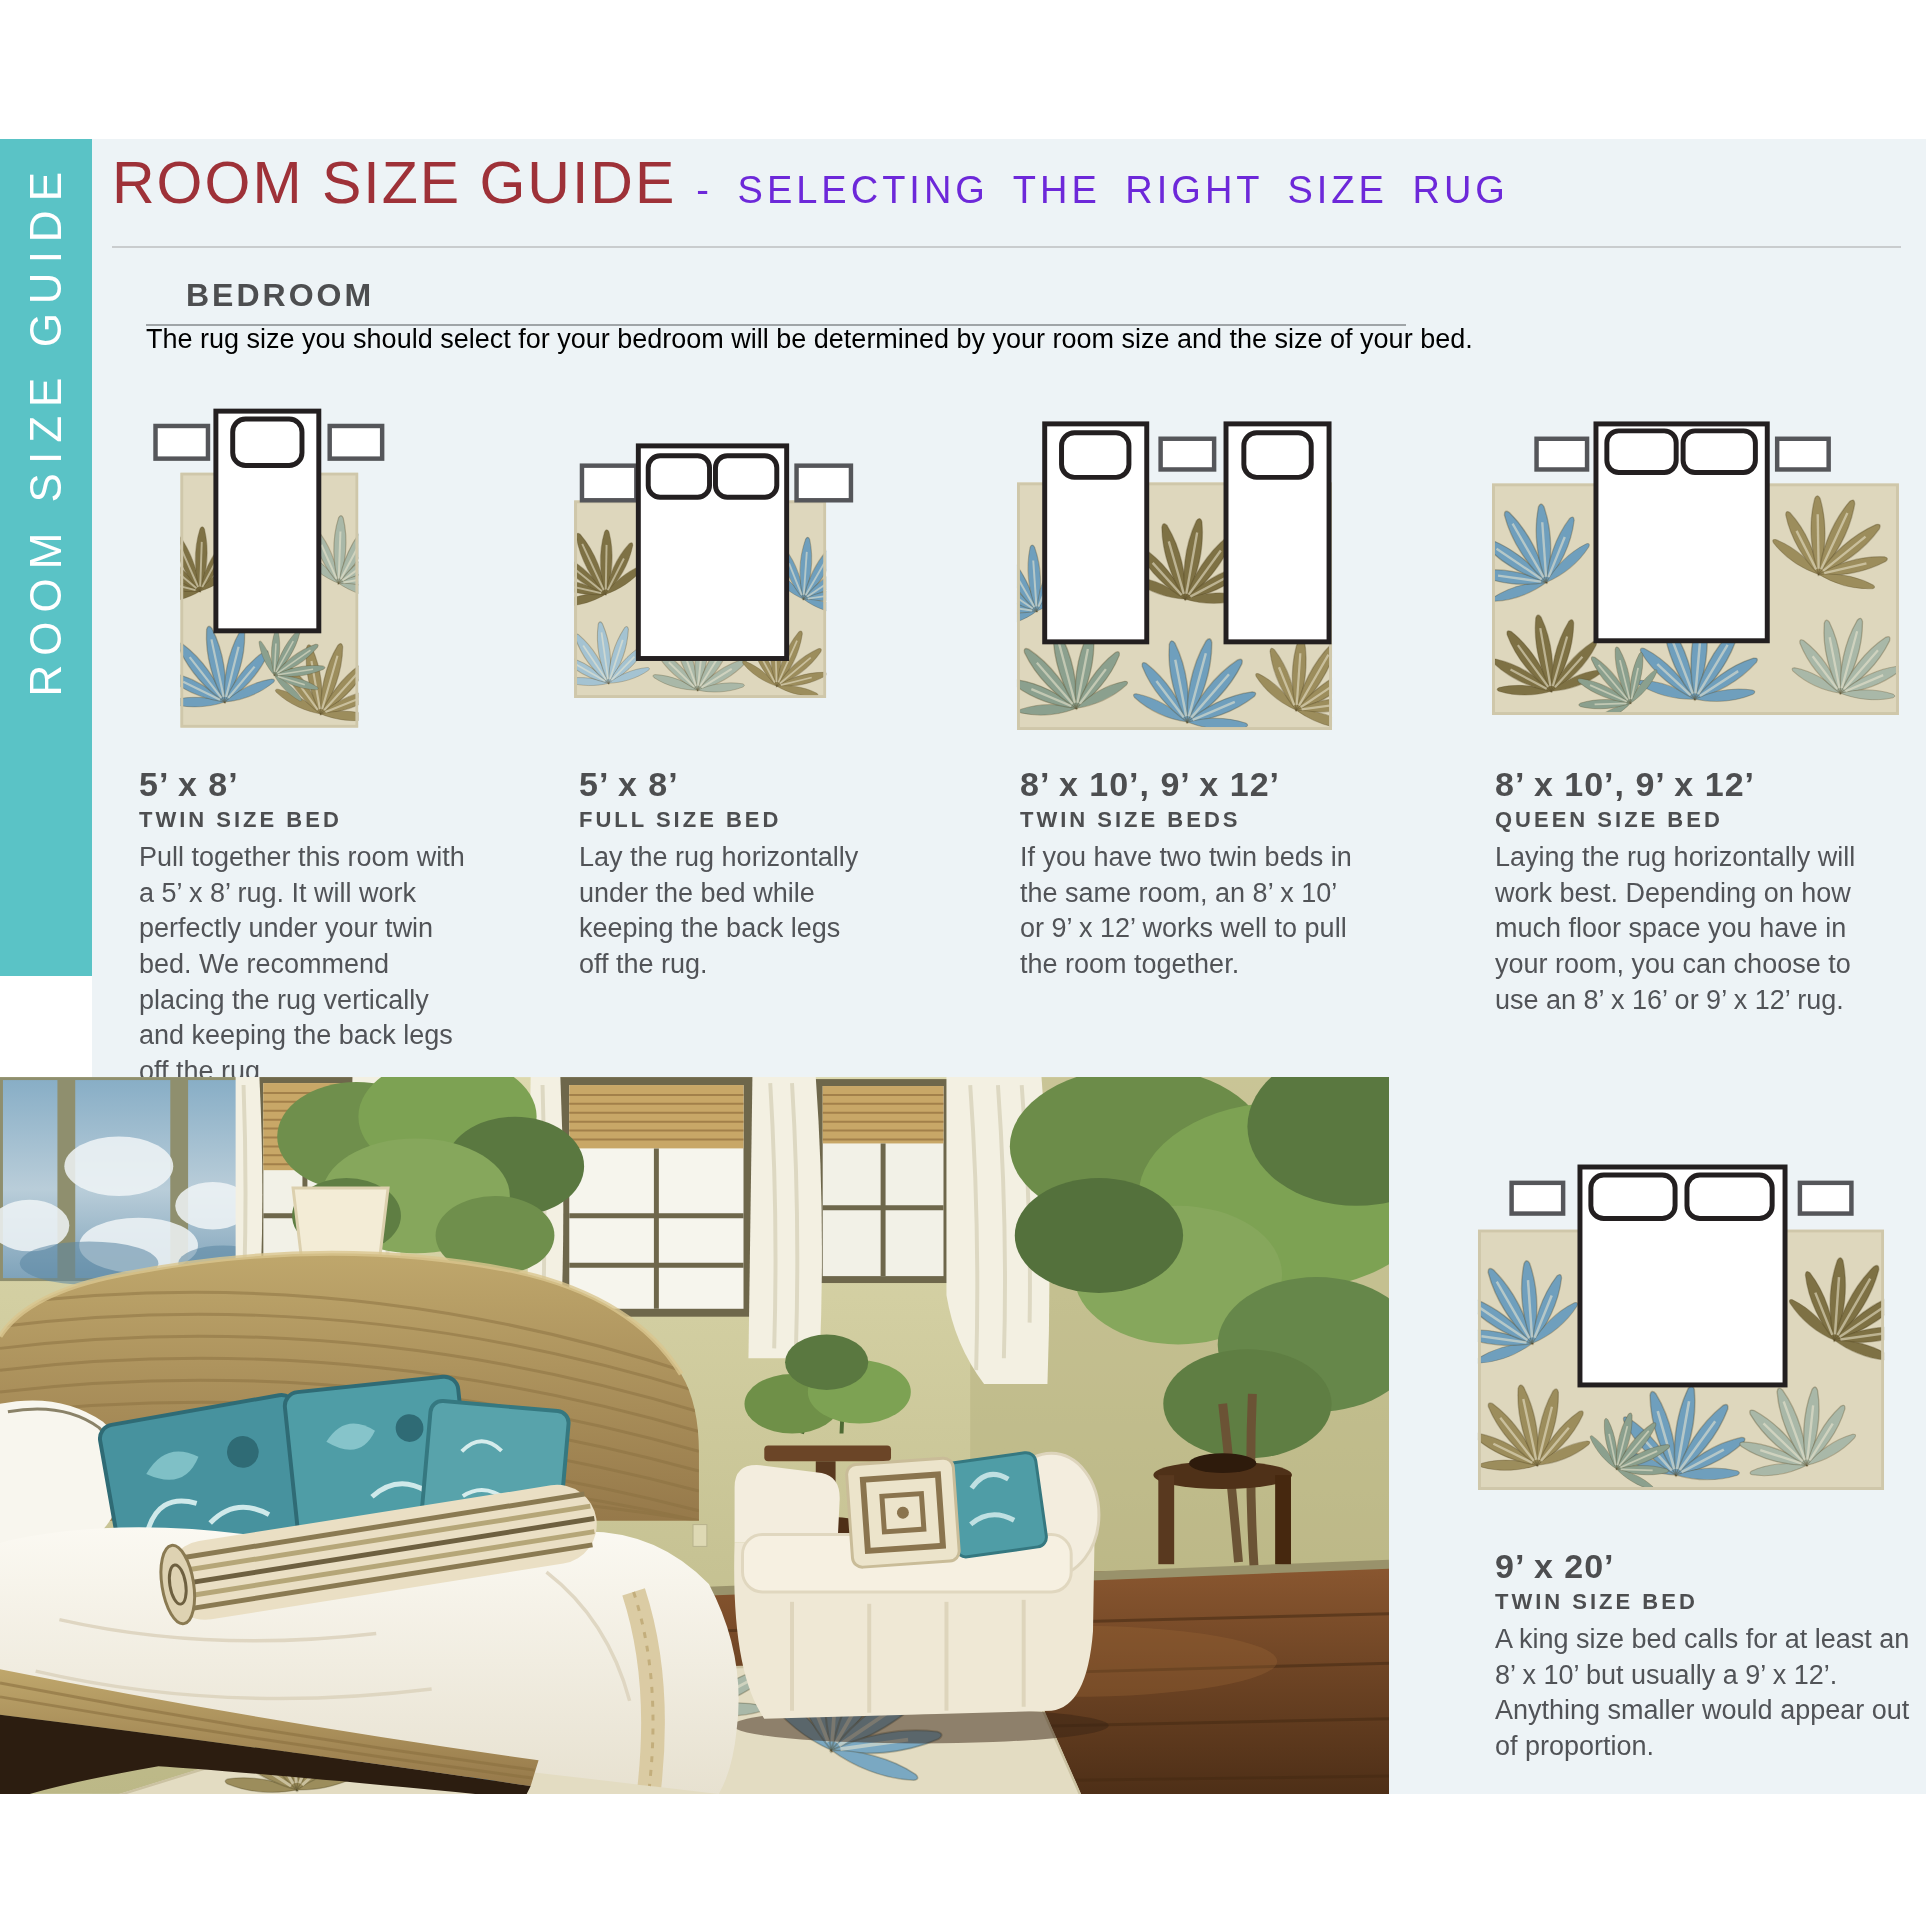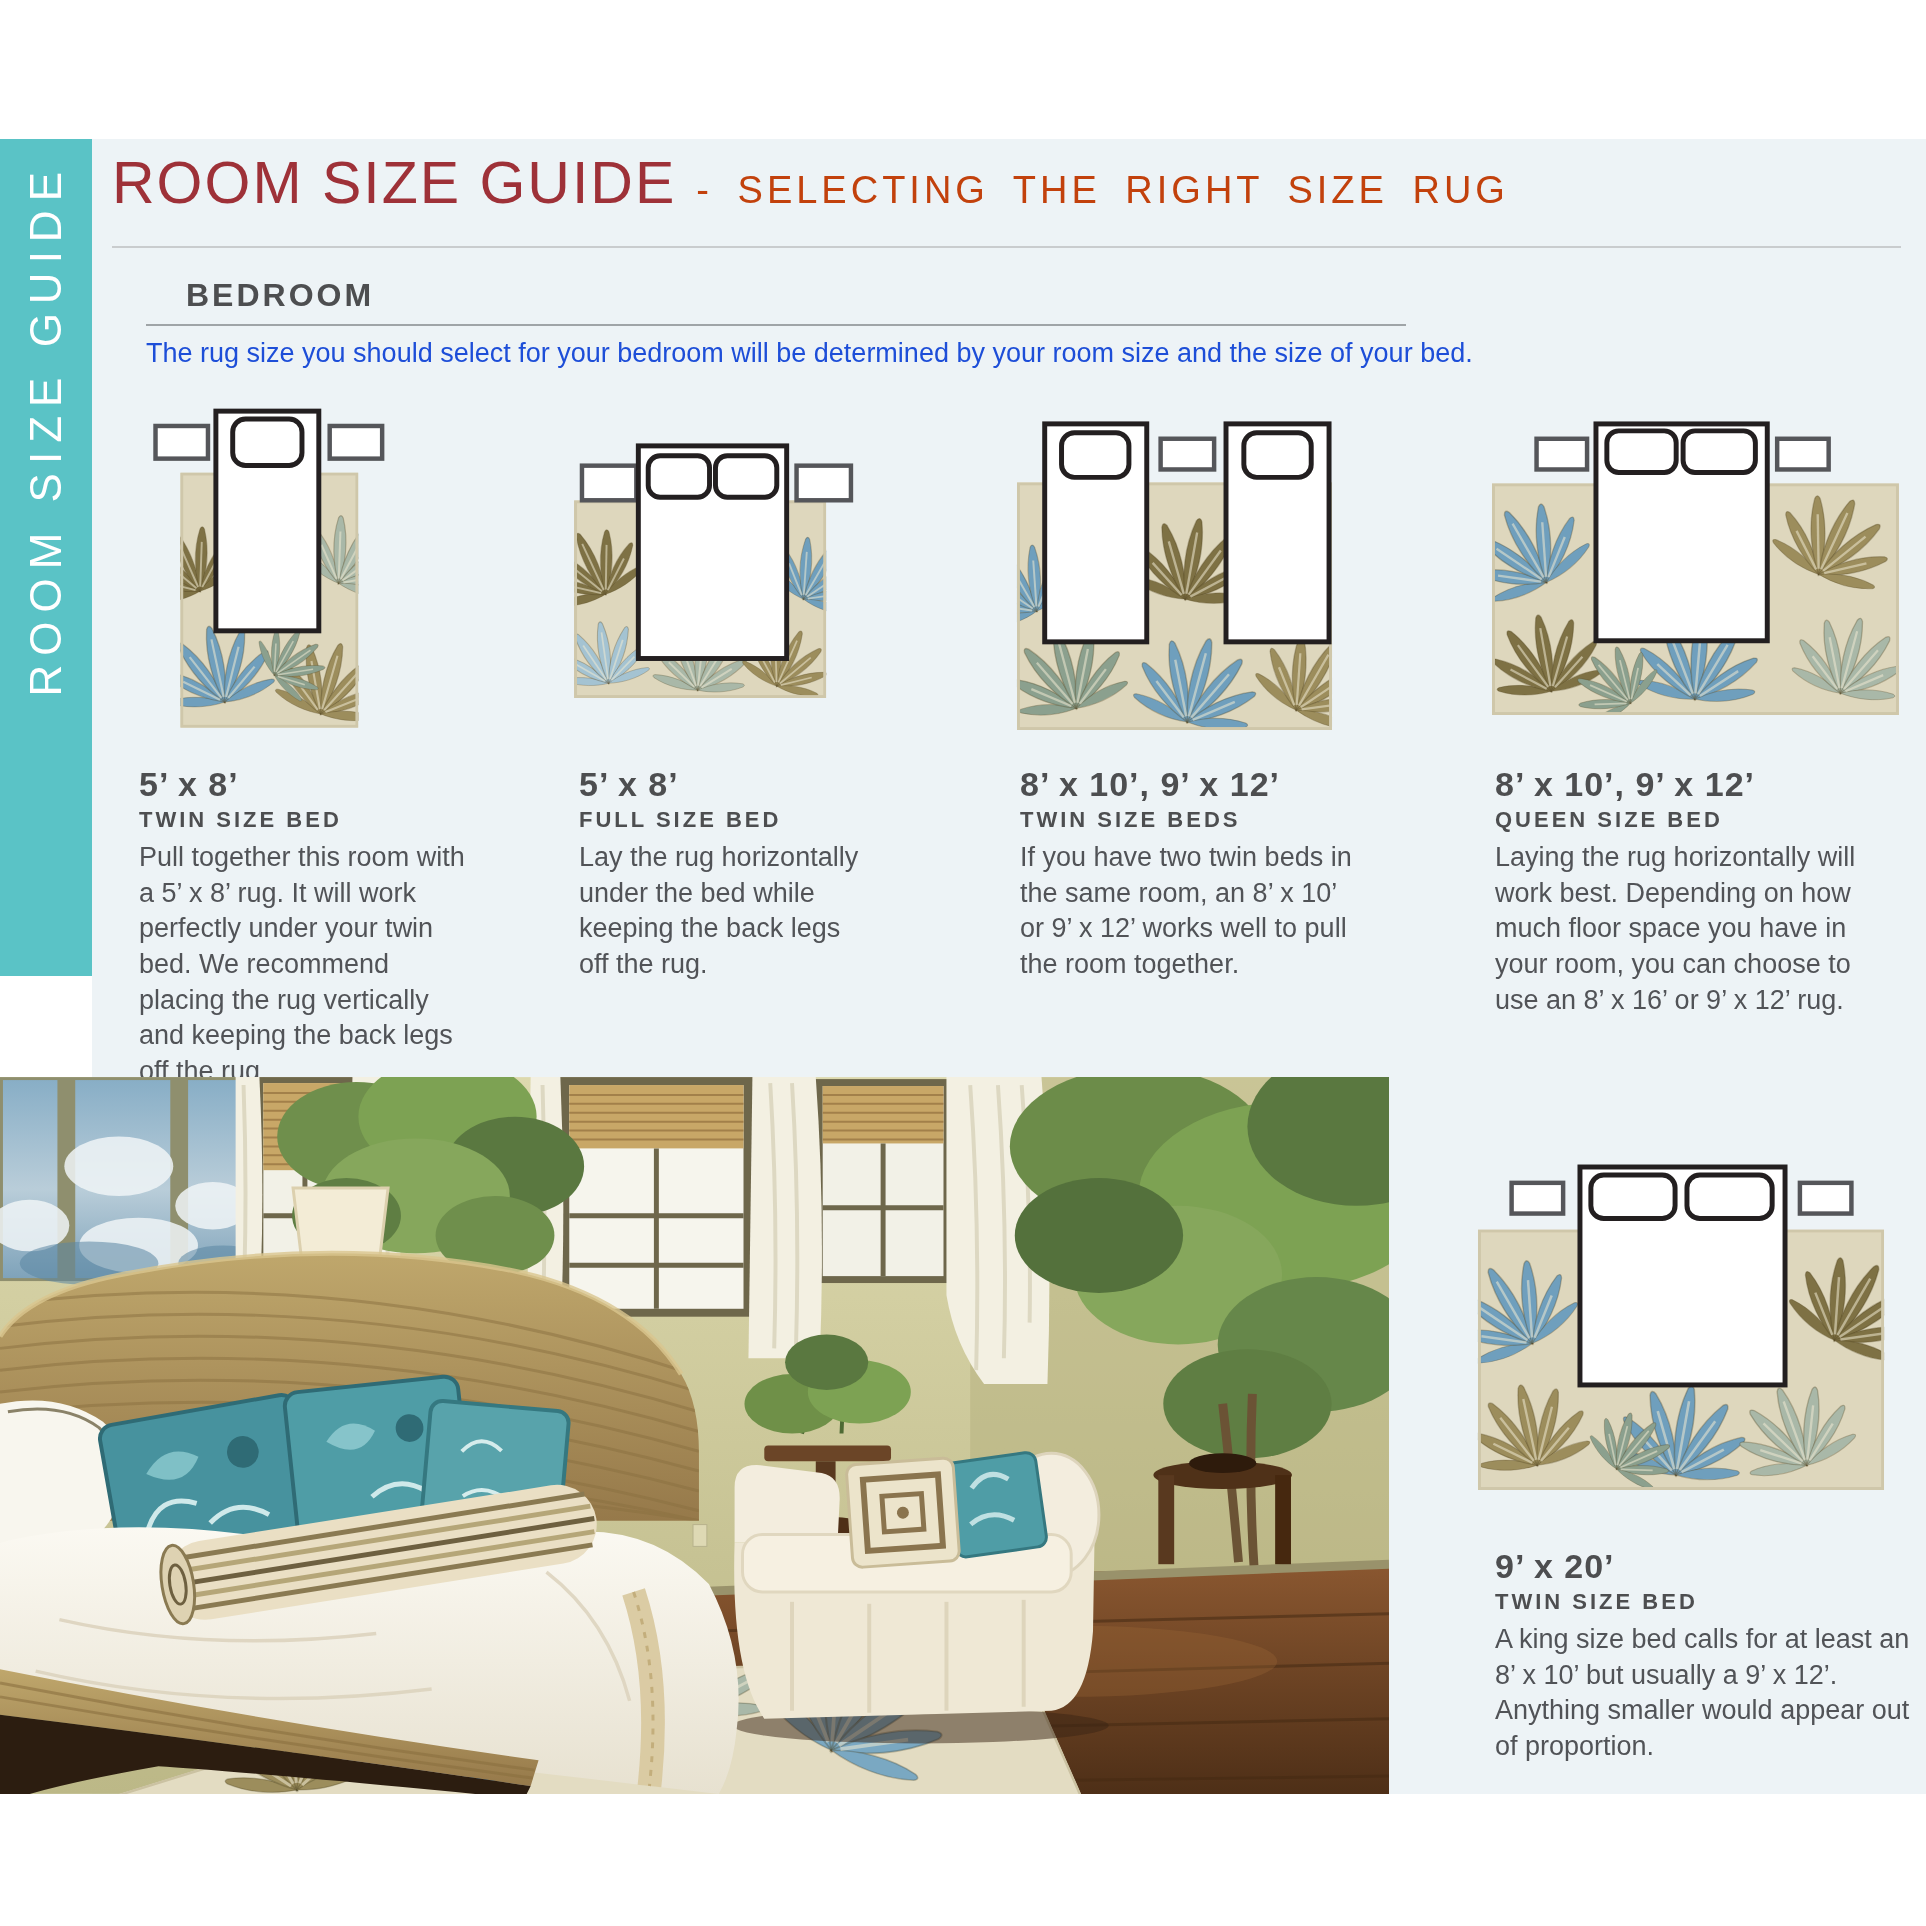--- a/index.html
+++ b/index.html
@@ -5,26 +5,26 @@
   html,body{margin:0;padding:0;background:#ffffff;}
   .page{position:relative;width:1927px;height:1927px;background:#ffffff;overflow:hidden;
         font-family:"Liberation Sans",sans-serif;color:#515357;}
   .content-bg{position:absolute;left:92px;top:139px;width:1835px;height:1655px;background:#edf3f6;}
   .sidebar{position:absolute;left:0;top:139px;width:92px;height:837px;background:#5ac3c6;
            display:flex;justify-content:center;align-items:flex-start;padding-top:24px;box-sizing:border-box;}
   .sidebar-label{writing-mode:vertical-rl;transform:rotate(180deg);color:#ffffff;
                  font-size:44px;letter-spacing:9px;white-space:nowrap;}
   .header{position:absolute;left:112px;top:149px;display:flex;align-items:baseline;gap:20px;white-space:nowrap;}
   .title{font-size:59px;letter-spacing:2px;color:#9e3138;}
-  .subtitle{font-size:38px;letter-spacing:4px;word-spacing:10px;color:#c2410c;}
+  .subtitle{font-size:38px;letter-spacing:4px;word-spacing:10px;color:#6d28d9;}
   .title-rule{position:absolute;left:112px;top:246px;width:1789px;height:2px;background:#c9ccce;}
   .section-heading{position:absolute;left:146px;top:277px;font-size:32px;font-weight:bold;
                    letter-spacing:3px;color:#4d4e50;margin-left:40px;}
   .section-rule{position:absolute;left:146px;top:324px;width:1260px;height:2px;background:#9fa4a7;}
-  .intro{position:absolute;left:146px;top:338px;font-size:27px;color:#1d4ed8;white-space:nowrap;}
+  .intro{position:absolute;left:146px;top:324px;font-size:27px;color:#000000;white-space:nowrap;}
   .diagram{position:absolute;}
   .photo{position:absolute;left:0;top:1077px;}
   .guide-text{position:absolute;}
   .guide-size{font-size:34px;font-weight:bold;letter-spacing:1px;color:#4d4e50;line-height:1.2;}
   .guide-type{font-size:22px;font-weight:bold;letter-spacing:3px;color:#4d4e50;line-height:1.2;margin-top:2px;}
   .guide-desc{font-size:27px;line-height:1.32;color:#515357;margin-top:7px;}
 </style>
 </head>
 <body>
 

